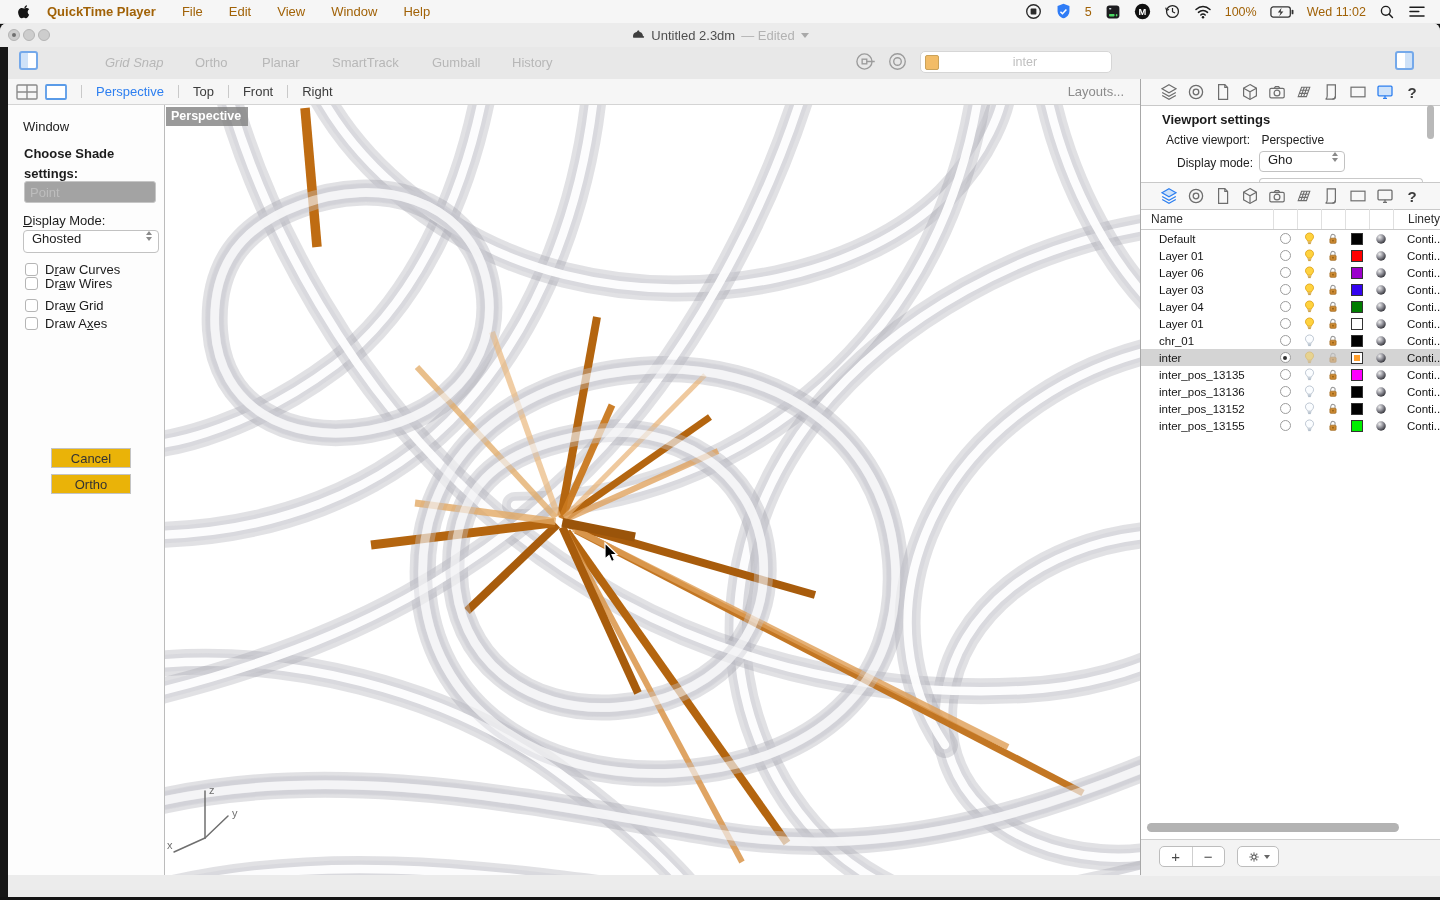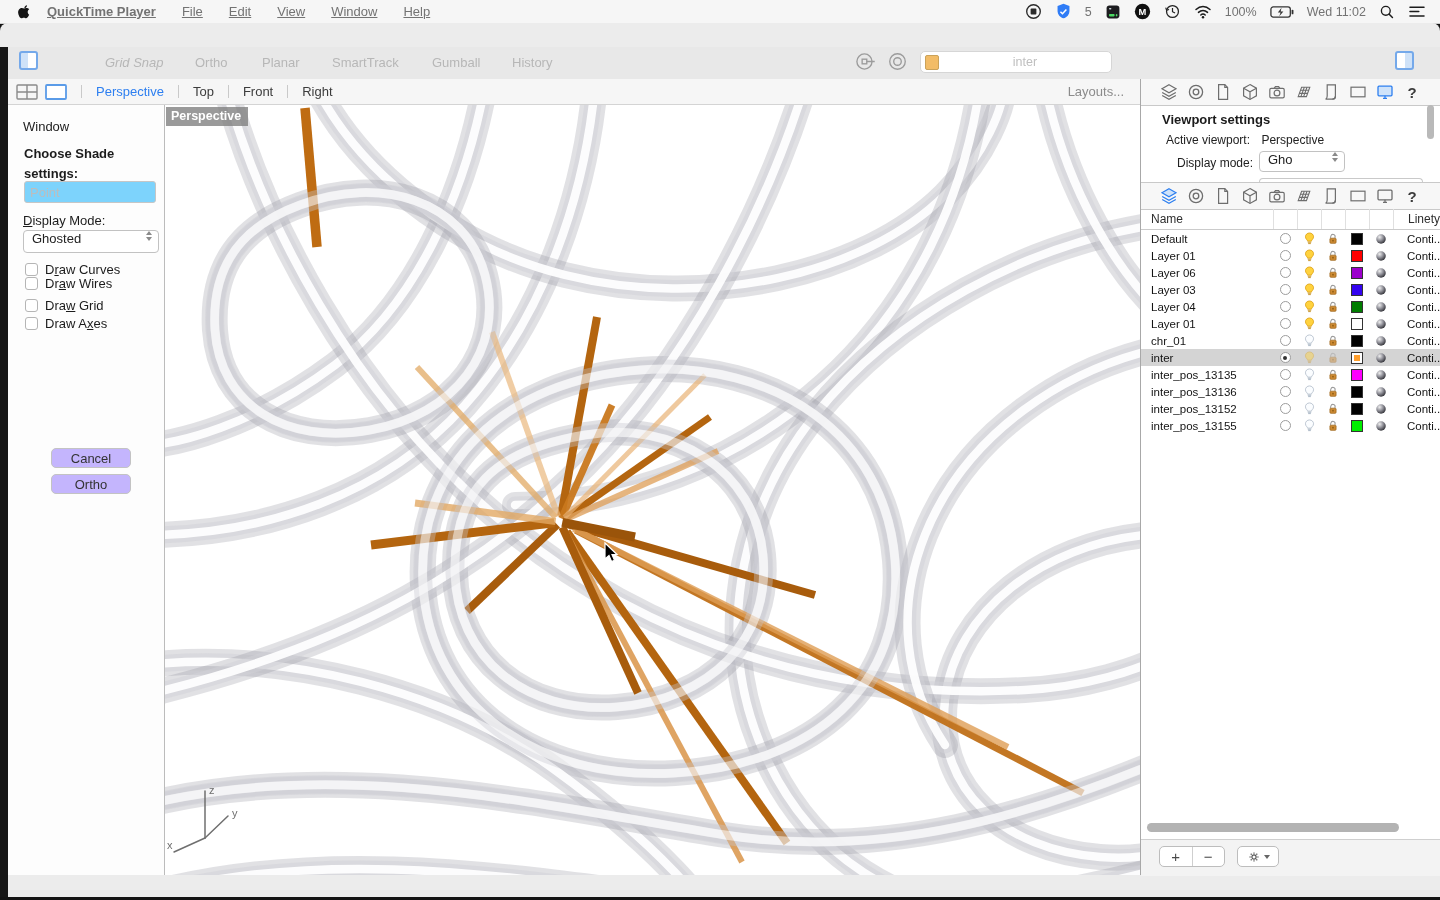--- a/index.html
+++ b/index.html
@@ -6,21 +6,21 @@
   body{
     width:1440px;height:900px;position:relative;overflow:hidden;
     background:#141414;
     font-family:"Liberation Sans","DejaVu Sans",sans-serif;
     -webkit-font-smoothing:antialiased;
   }
   .abs{position:absolute;}
 
   
   #menubar{left:0;top:0;width:1440px;height:23px;background:#f6f6f6;
-    border-bottom:1px solid #cfcfcf;display:flex;align-items:center;font-size:13px;color:#737373;text-decoration:underline;}
+    border-bottom:1px solid #cfcfcf;display:flex;align-items:center;font-size:13px;color:#a16207;}
   #menubar .apple{margin-left:18px;display:flex;align-items:center;}
   #menubar .appname{font-weight:bold;margin-left:16px;}
   #menu-items{display:flex;text-align:center;}
   .menu-item{margin-left:26px;}
   #menu-status{position:absolute;right:14px;top:0;height:23px;display:flex;align-items:center;gap:13px;font-size:12.5px;}
   .sicon{display:flex;align-items:center;}
 
   
   #window{left:0;top:23px;width:1440px;height:874px;background:#ececec;border-radius:8px 8px 0 0;overflow:hidden;}
   #titlebar{left:0;top:0;width:1440px;height:24px;background:#ececec;}
@@ -55,33 +55,33 @@
   #layouts{position:absolute;right:16px;top:5px;font-size:13px;color:#8b8b8b;}
 
   
   #left-dark{left:0;top:56px;width:8px;height:818px;background:#171717;}
   #toolbar-dark{left:0;top:24px;width:8px;height:32px;background:#171717;}
 
   
   #shade-panel{left:8px;top:82px;width:157px;height:770px;background:#fdfdfd;border-right:1px solid #bcbcbc;box-sizing:border-box;font-size:13px;color:#1c1c1c;}
   #shade-title{left:15px;top:14px;}
   #shade-heading{left:16px;top:39px;font-weight:bold;line-height:20px;}
-  #shade-input{left:16px;top:76px;width:132px;height:22px;border:1px solid #c6c6c6;border-radius:3px;background:#7dd3fc;box-sizing:border-box;
+  #shade-input{left:16px;top:76px;width:132px;height:22px;border:1px solid #c6c6c6;border-radius:3px;background:#a3a3a3;box-sizing:border-box;
     font-size:13px;color:#444;padding:0 5px;font-family:inherit;outline:none;}
   #shade-input::placeholder{color:#bdbdbd;}
   #display-mode-label{left:15px;top:108px;}
   .mac-select{border:1px solid #c2c2c2;border-radius:4px;background:#fff;display:flex;align-items:flex-start;font-size:13px;color:#222;box-sizing:border-box;gap:40px;}
   .mac-select .txt{flex:1;padding-left:8px;white-space:nowrap;overflow:hidden;}
   .updown{display:flex;flex-direction:column;gap:2px;margin-right:6px;}
   .tri-u{width:0;height:0;border-left:3.5px solid transparent;border-right:3.5px solid transparent;border-bottom:4px solid #8a8a8a;}
   .tri-d{width:0;height:0;border-left:3.5px solid transparent;border-right:3.5px solid transparent;border-top:4px solid #8a8a8a;}
   #shade-select{left:15px;top:125px;width:136px;height:23px;position:absolute;}
   .chk-row{position:absolute;left:17px;display:flex;align-items:center;gap:7px;}
   .chk-box{width:13px;height:13px;border:1px solid #b5b5b5;border-radius:3px;background:#fff;box-sizing:border-box;}
-  .mac-btn{position:absolute;left:43px;width:80px;height:20px;background:#c4b5fd;border:1px solid #c3c3c3;border-radius:5px;
+  .mac-btn{position:absolute;left:43px;width:80px;height:20px;background:#eab308;border:1px solid #c3c3c3;border-radius:0;
     font-size:13px;color:#333;display:flex;align-items:center;justify-content:center;box-sizing:border-box;}
   u{text-decoration:underline;}
 
   
   #viewport{left:165px;top:82px;width:975px;height:770px;background:#ffffff;}
   #vp-badge{left:1px;top:2px;background:rgba(125,125,125,.78);color:#fff;font-size:12.5px;font-weight:bold;padding:2px 7px 3px 5px;}
 
   
   #right-panel{left:1140px;top:56px;width:300px;height:796px;background:#ffffff;border-left:1px solid #a8a8a8;box-sizing:border-box;}
   .icon-strip{position:absolute;left:0;width:299px;height:26px;background:#f7f7f7;display:flex;align-items:center;justify-content:center;gap:7px;}
@@ -98,21 +98,21 @@
   
   #layers-header{left:0;top:130px;width:299px;height:21px;display:grid;
     grid-template-columns:132px 24px 24px 24px 24px 24px 1fr;align-items:center;
     font-size:12px;color:#2e2e2e;border-bottom:1px solid #cbcbcb;box-sizing:border-box;}
   #layers-header .hc{height:100%;display:flex;align-items:center;border-left:1px solid #e0e0e0;}
   #layers-header .hc:first-child{border-left:none;padding-left:10px;}
   #layers-header .lt{padding-left:14px;}
   #layers-rows{left:0;top:151px;width:299px;}
   .layer-row{height:17px;display:grid;grid-template-columns:132px 24px 24px 24px 24px 24px 1fr;align-items:center;font-size:11.5px;color:#141414;}
   .layer-row.selected{background:#d4d4d4;}
-  .layer-name{padding-left:10px;white-space:nowrap;}
+  .layer-name{padding-left:18px;white-space:nowrap;}
   .cell{display:flex;align-items:center;justify-content:center;}
   .radio{width:11px;height:11px;border:1px solid #9d9d9d;border-radius:50%;background:#fff;display:flex;align-items:center;justify-content:center;box-sizing:border-box;}
   .radio .rdot{width:4px;height:4px;border-radius:50%;background:#333;}
   .swatch{width:12px;height:12px;border:1px solid #333;box-sizing:border-box;}
   .swatch.inset{box-shadow:inset 0 0 0 2px #fff;}
   .linetype{padding-left:14px;white-space:nowrap;}
   .faded{opacity:.45;}
 
   #layers-hscroll{left:6px;top:744px;width:252px;height:9px;background:#b3b3b3;border-radius:4.5px;}
   #layers-footer{left:0;top:760px;width:299px;height:36px;background:#f3f3f3;border-top:1px solid #cfcfcf;}
@@ -235,20 +235,37 @@
           <g stroke="#1b1b1b" stroke-width="1.8" stroke-linecap="round">
             <path d="M2 2.5h16M2 7.5h10M2 12.5h16"></path>
           </g>
         </svg>
     </span>
   </div>
 </div>
 
 <div id="window" class="abs">
 
+  <div id="titlebar" class="abs">
+    <span class="tlight" style="left:8px">
+        <span class="dot"></span>
+      </span>
+    <span class="tlight" style="left:23px"></span>
+    <span class="tlight" style="left:38px"></span>
+    <div id="title-center" class="abs">
+      <span>
+        <svg viewBox="0 0 16 14" width="14" height="12">
+            <path fill="#3f3f3f" d="M2.5 11.5c-.6-1.8-.3-4 .9-5.4C4.2 5.2 5.3 4.7 6.4 4.6L8 2.6l1.4.5.4 1.5c1.8.2 3.2 1.4 3.6 3.1l.4 1.7 1.4.6-.4 1.5H2.5z"></path>
+          </svg>
+      </span>
+      <span class="doc">Untitled 2.3dm</span>
+      <span class="edited">— Edited</span>
+      <span class="tri-down"></span>
+    </div>
+  </div>
 
   <div id="toolbar" class="abs">
     <div id="sidebar-toggle" class="abs"></div>
     <div id="toolbar-labels">
         <span class="tb-label" style="left: 97px; font-style: italic;">Grid Snap</span>
         <span class="tb-label" style="left: 187px;">Ortho</span>
         <span class="tb-label" style="left: 254px;">Planar</span>
         <span class="tb-label" style="left: 324px;">SmartTrack</span>
         <span class="tb-label" style="left: 424px;">Gumball</span>
         <span class="tb-label" style="left: 504px;">History</span>

